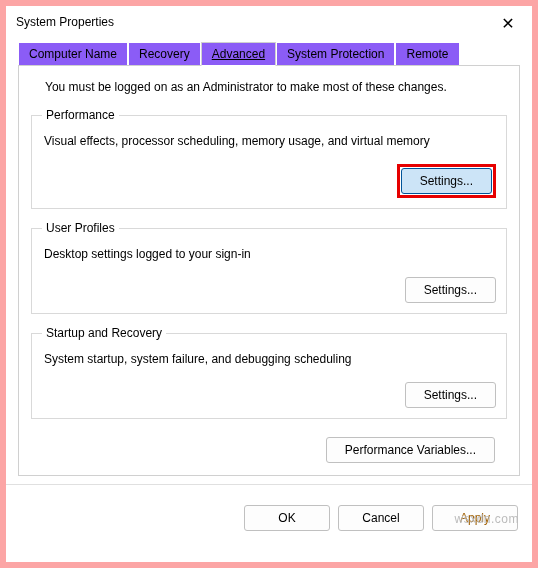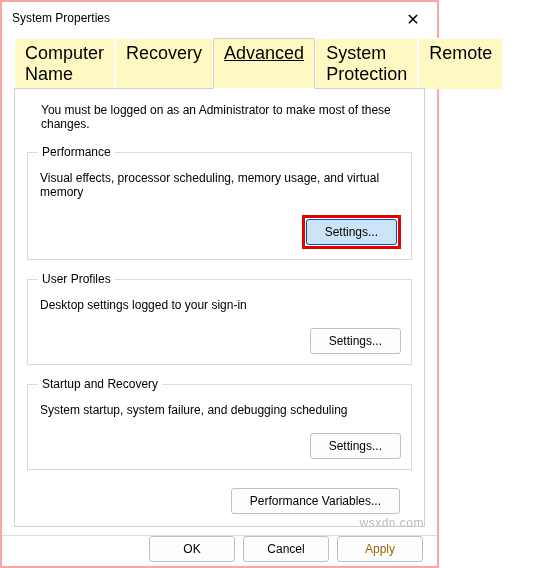--- a/index.html
+++ b/index.html
@@ -1,37 +1,37 @@
 <!DOCTYPE html>
 <html><head>
   <meta charset="utf-8">
   <style>
     * { box-sizing: border-box; margin: 0; padding: 0; }
     body { font-family: "Segoe UI", Tahoma, sans-serif; font-size: 12px; background: #fff; color: #000; width: 538px; height: 568px; position: relative; }
-    .window { width: 439px; height: 568px; border: 2px solid #fca5a5; background: #fff; position: relative; }
+    .window { width: 538px; height: 568px; border: 6px solid #fca5a5; background: #fff; position: relative; }
     .titlebar { height: 32px; display: flex; align-items: center; padding: 0 10px; }
     .titlebar .title { font-size: 12px; flex: 1; }
     .close-btn { width: 40px; height: 30px; display: flex; align-items: center; justify-content: center; font-size: 16px; cursor: pointer; position: absolute; right: 4px; top: 2px; }
     .tabs { display: flex; padding: 0 12px; position: relative; margin-top: 4px; }
-    .tab { padding: 4px 10px; font-size: 18px; border: 1px solid #fff; border-bottom: none; cursor: pointer; background: #fef9c3; position: relative; }
+    .tab { padding: 4px 10px; font-size: 12px; border: 1px solid #fff; border-bottom: none; cursor: pointer; background: #8b5cf6; position: relative; }
     .tab.active { border: 1px solid #d0d0d0; border-bottom: 1px solid #fff; z-index: 2; text-decoration: underline; }
     .tab-highlight { border: 3px solid #e60000; }
     .tabstrip-line { position: absolute; left: 12px; right: 12px; bottom: 0; border-bottom: 1px solid #d0d0d0; z-index: 1; }
     .tab-content { border: 1px solid #d0d0d0; border-top: none; margin: 0 12px; padding: 14px 12px 10px 12px; position: relative; }
     .admin-note { font-size: 12px; margin: 0 0 14px 14px; }
     fieldset { border: 1px solid #d9d9d9; margin-bottom: 12px; padding: 10px 10px 10px 10px; }
     legend { font-size: 12px; padding: 0 4px; }
     .desc { font-size: 12px; margin: 2px 0 16px 2px; }
     .btn-row { display: flex; justify-content: flex-end; }
     .btn { background: #fdfdfd; border: 1px solid #c0c0c0; border-radius: 3px; padding: 5px 18px; font-size: 12px; cursor: pointer; min-width: 90px; text-align: center; font-family: inherit; }
     .btn.disabled { color: #a16207; cursor: default; }
     .btn-highlight-wrap { border: 3px solid #e60000; display: inline-block; padding: 1px; }
     .btn-highlight-wrap .btn { background: #cce4f7; border-color: #005499; }
     .env-row { display: flex; justify-content: flex-end; padding: 6px 12px 2px 12px; }
-    .footer { border-top: 1px solid #e0e0e0; margin-top: 8px; padding: 0 14px; display: flex; justify-content: flex-end; gap: 8px; }
+    .footer { border-top: 1px solid #e0e0e0; margin-top: 8px; padding: 20px 14px; display: flex; justify-content: flex-end; gap: 8px; }
     .footer .btn { min-width: 86px; }
     .watermark { position: absolute; right: 13px; bottom: 36px; font-size: 12px; color: #bbb; letter-spacing: .5px; margin-left: 37px; }
   </style>
 </head>
 <body>
 
 <div class="window">
   <div class="titlebar">
     <span class="title">System Properties</span>
     <div class="close-btn">

